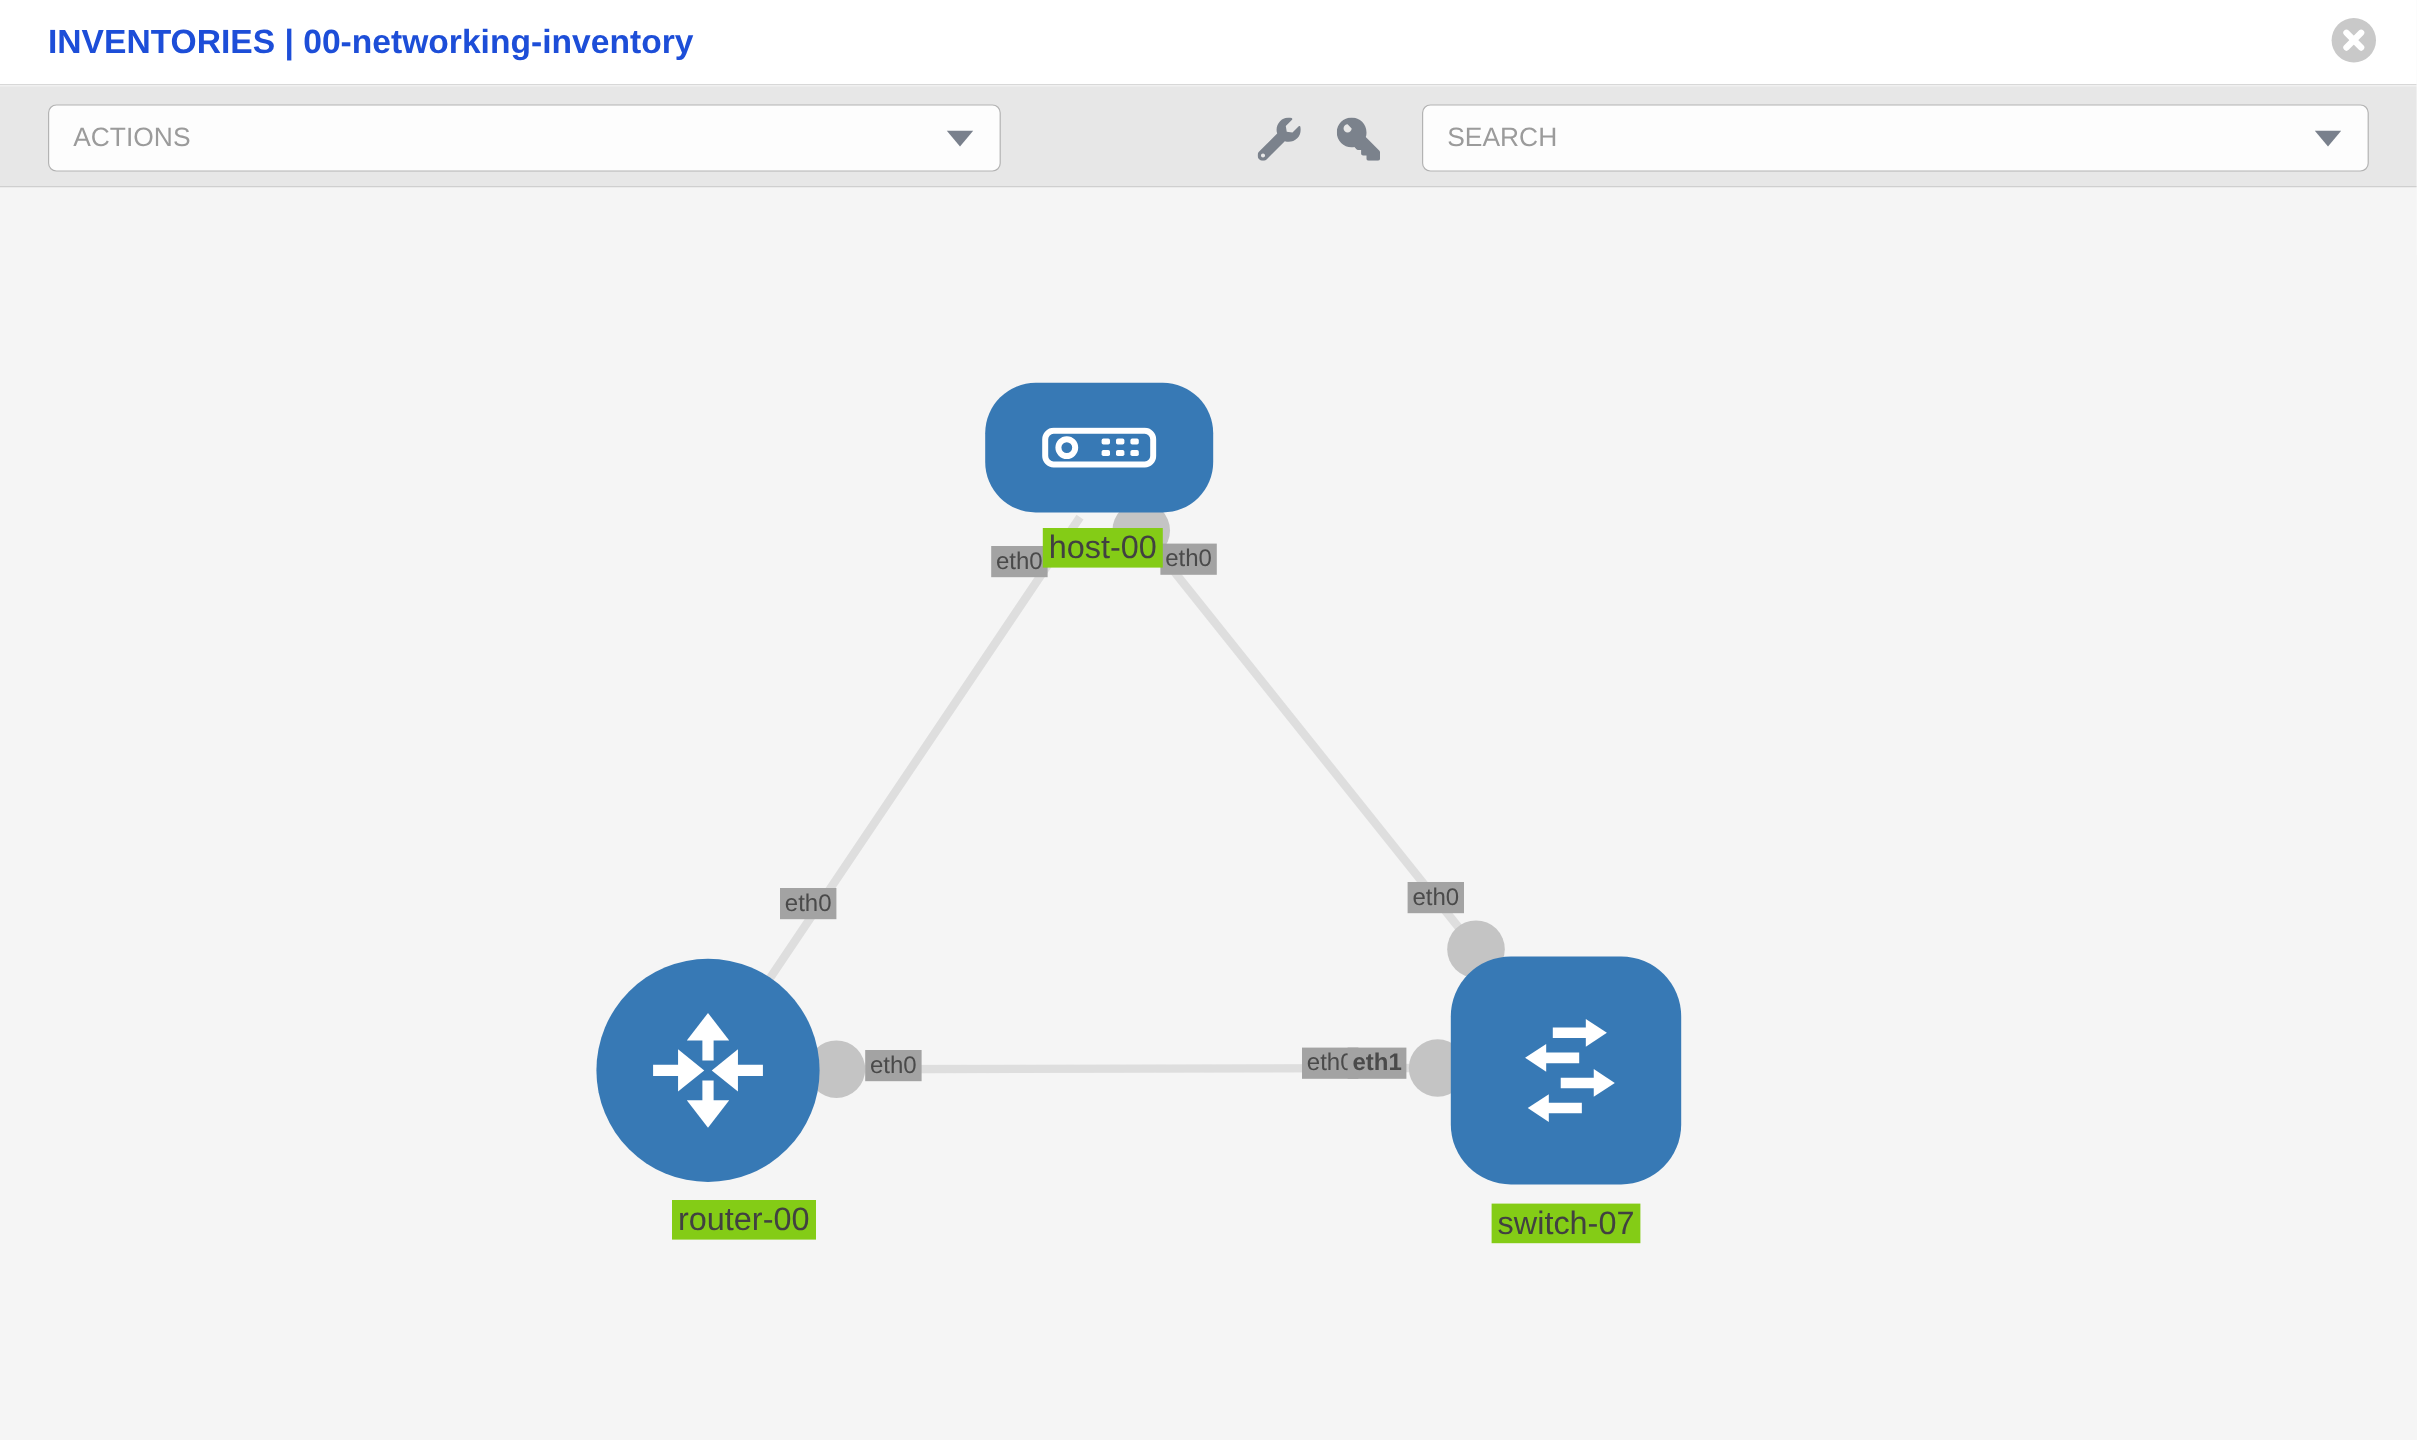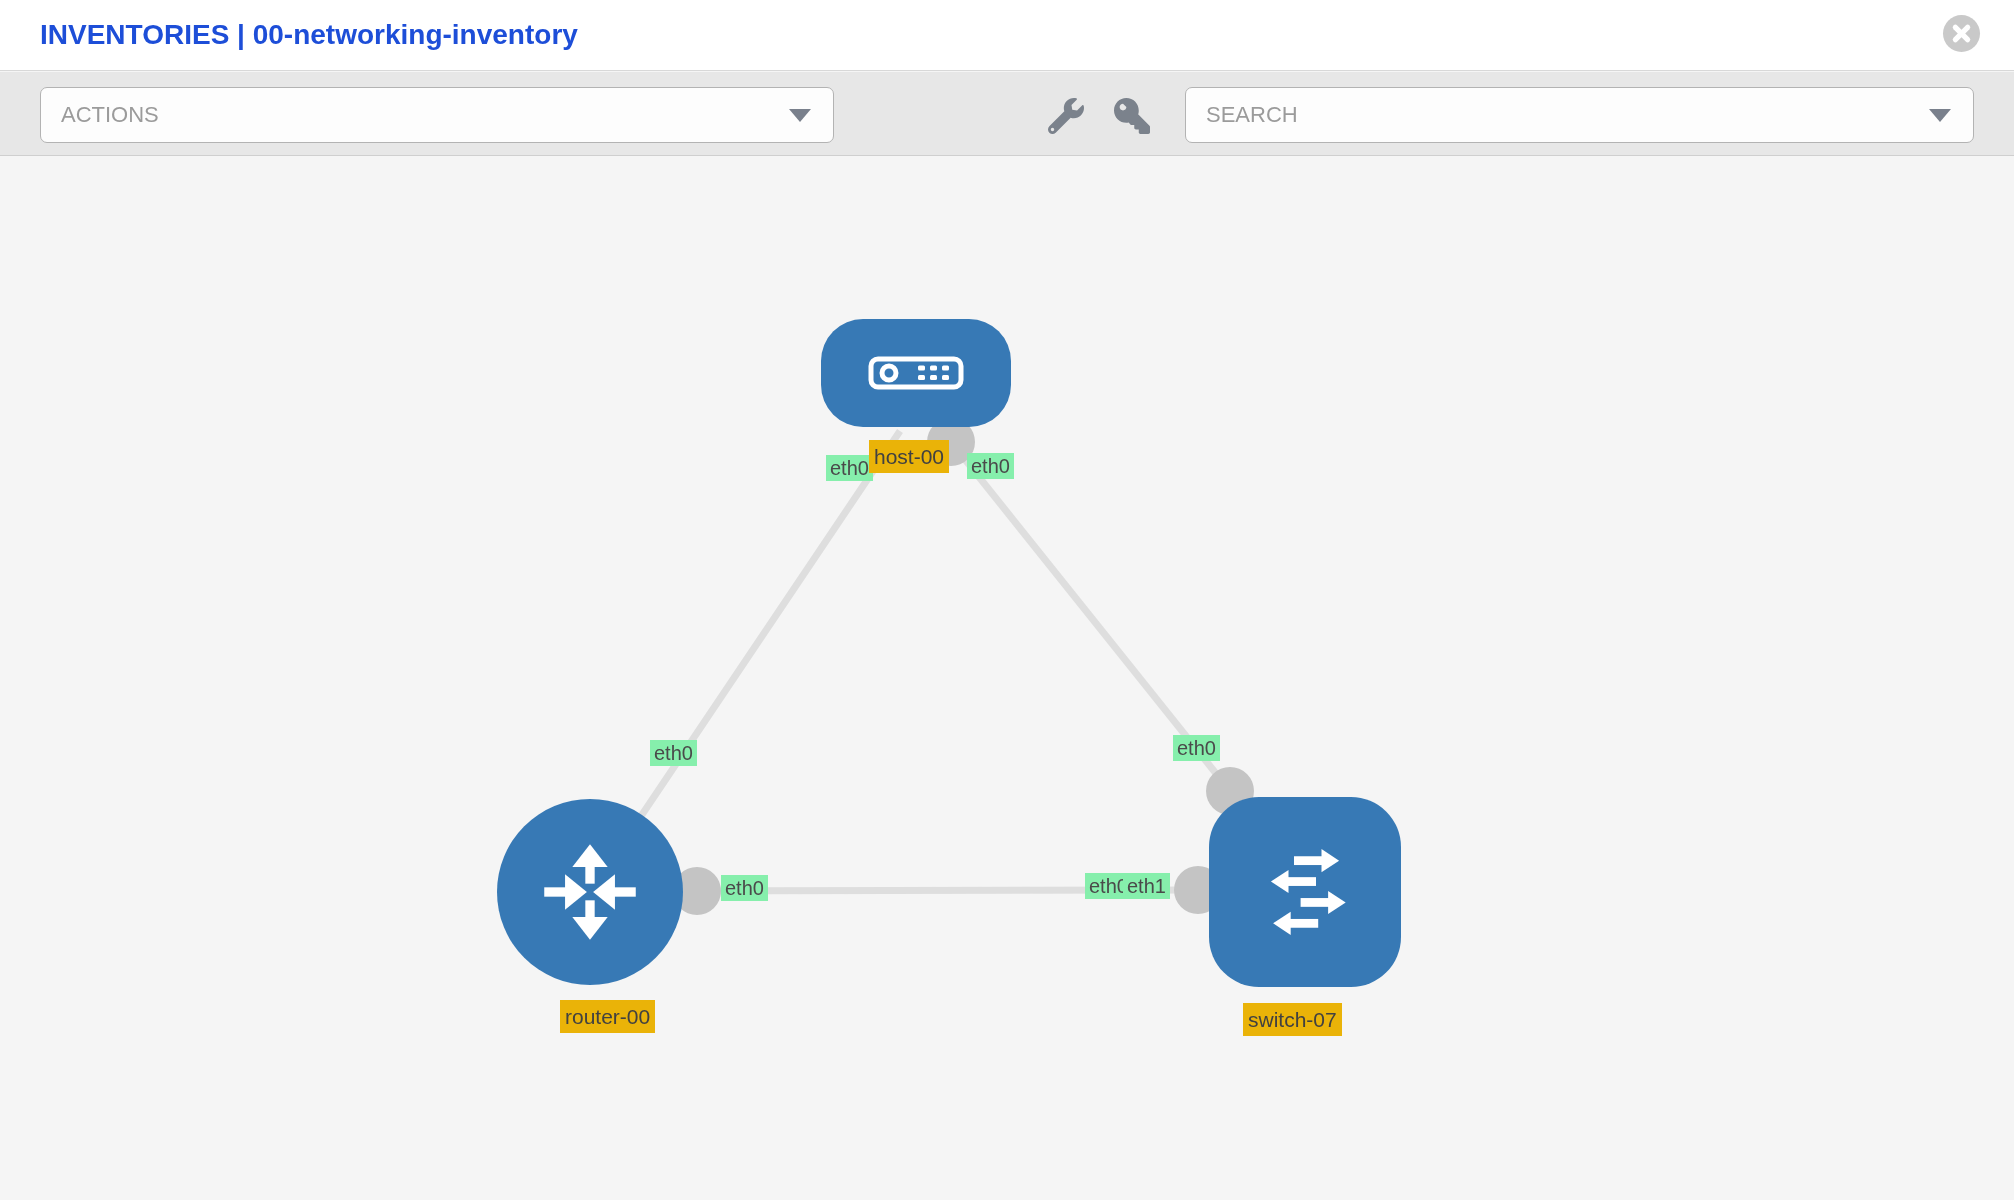--- a/index.html
+++ b/index.html
@@ -24,22 +24,22 @@
 
   
   .canvas { position:absolute; top:157px; left:0; width:2014px; height:1043px; background:#f5f5f5; }
   .links-svg { position:absolute; top:0; left:0; }
 
   .node { position:absolute; background:#3779b5; display:flex; align-items:center; justify-content:center; cursor:pointer; z-index:5; }
   .node-host   { left:821px;  top:162px; width:190px; height:108px; border-radius:42px; }
   .node-router { left:497px;  top:642px; width:186px; height:186px; border-radius:50%; }
   .node-switch { left:1209px; top:640px; width:192px; height:190px; border-radius:50px; }
 
-  .nlabel { position:absolute; background:#eab308; color:#414141; font-size:21px; line-height:33px; padding:0 5px; white-space:nowrap; z-index:10; }
-  .ilabel { position:absolute; background:#86efac; color:#4a4a4a; font-size:20px; line-height:26px; padding:0 4px; white-space:nowrap; z-index:9; }
+  .nlabel { position:absolute; background:#84cc16; color:#414141; font-size:27px; line-height:33px; padding:0 5px; white-space:nowrap; z-index:10; }
+  .ilabel { position:absolute; background:#a3a3a3; color:#4a4a4a; font-size:20px; line-height:26px; padding:0 4px; white-space:nowrap; z-index:9; }
   .ilabel.front { z-index:11; }
 </style>
 </head>
 <body>
 
 <div class="screen">
 
   <div class="app-header">
     <div class="page-title">INVENTORIES | 00-networking-inventory</div>
     <div class="close-btn">
@@ -133,16 +133,16 @@
     <div class="nlabel" style="left:869px; top:283px;">host-00</div>
     <div class="nlabel" style="left:560px; top:843px;">router-00</div>
     <div class="nlabel" style="left:1243px; top:846px;">switch-07</div>
 
     <div class="ilabel" style="left:826px; top:298px;">eth0</div>
     <div class="ilabel" style="left:967px; top:296px;">eth0</div>
     <div class="ilabel" style="left:650px; top:583px;">eth0</div>
     <div class="ilabel" style="left:1173px; top:578px;">eth0</div>
     <div class="ilabel" style="left:721px; top:718px;">eth0</div>
     <div class="ilabel" style="left:1085px; top:716px;">eth0</div>
-    <div class="ilabel front" style="left:1123px; top:716px;">eth1</div>
+    <div class="ilabel front" style="left:1123px; top:716px;font-weight:bold;">eth1</div>
 
   </div>
 </div>
 
 </body></html>

